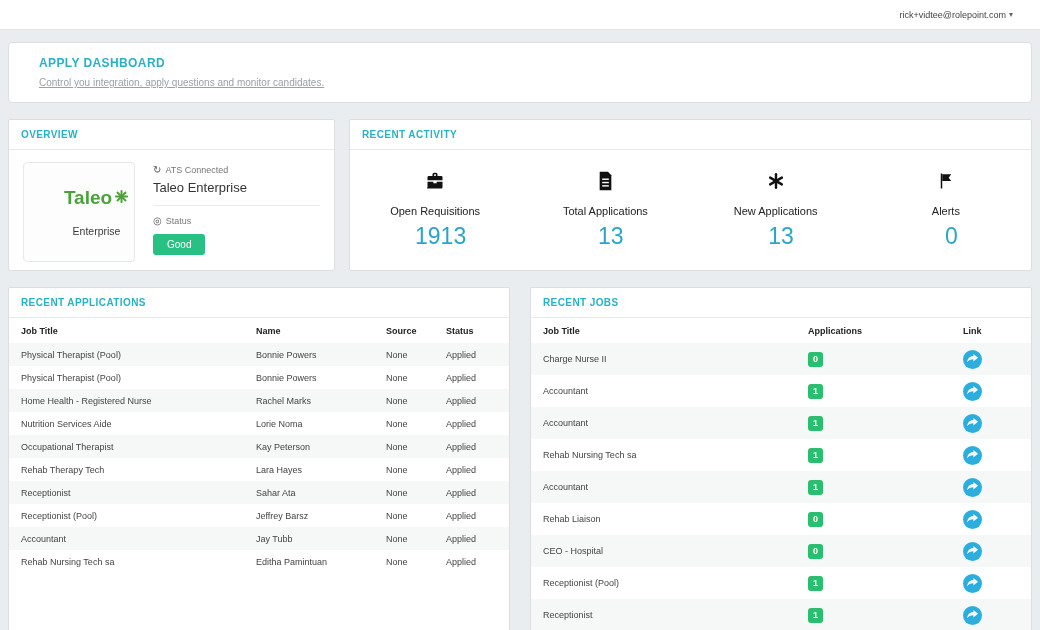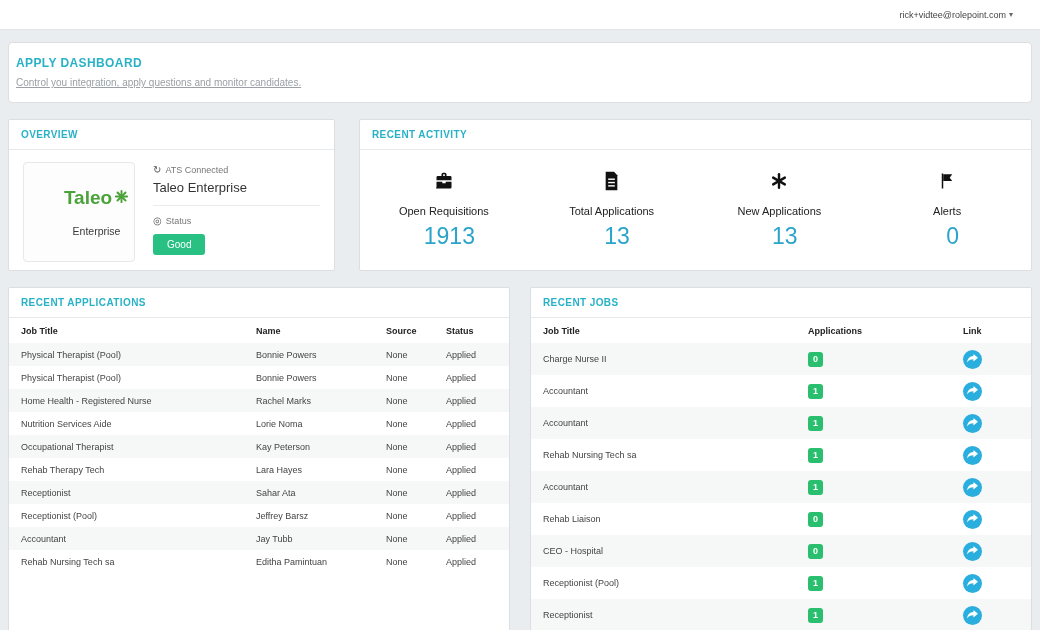--- a/index.html
+++ b/index.html
@@ -18,38 +18,38 @@
     padding-right: 27px;
   }
   .user-menu { font-size: 9px; color: #444; cursor: pointer; display: flex; align-items: center; gap: 3px; }
   .user-menu .caret { font-size: 8px; color: #666; }
   
   .header-card {
     margin: 12px 8px 16px;
     background: #fff;
     border: 1px solid #dbdfe2;
     border-radius: 4px;
-    padding: 13px 7px 14px;
+    padding: 13px 30px 14px;
   }
   .page-title { color: #29b2c6; font-size: 12px; font-weight: bold; letter-spacing: 0.4px; }
   .page-subtitle { color: #9aa0a5; font-size: 10px; margin-top: 7px; text-decoration: underline; }
   
   .panel {
     background: #fff;
     border: 1px solid #dbdfe2;
     border-radius: 2px;
     display: flex; flex-direction: column;
   }
   .panel-header {
     padding: 9px 12px;
     border-bottom: 1px solid #e7eaec;
     color: #29b2c6; font-size: 10px; font-weight: bold; letter-spacing: 0.4px;
   }
   
-  .row1 { margin: 16px 8px 0; display: flex; gap: 24px; }
+  .row1 { margin: 16px 8px 0; display: flex; gap: 14px; }
   .row1 .panel { height: 152px; }
   .overview-panel { width: 327px; flex: none; }
   .overview-body { flex: 1; display: flex; padding: 12px 14px; gap: 18px; }
   .logo-card {
     width: 112px; height: 100px; flex: none;
     border: 1px solid #e6e9ea; border-radius: 4px;
     background: #fdfdfd;
     display: flex; flex-direction: column; justify-content: center; align-items: center; padding-left: 35px;
   }
   .logo-line { display: flex; align-items: center; gap: 2px; }

